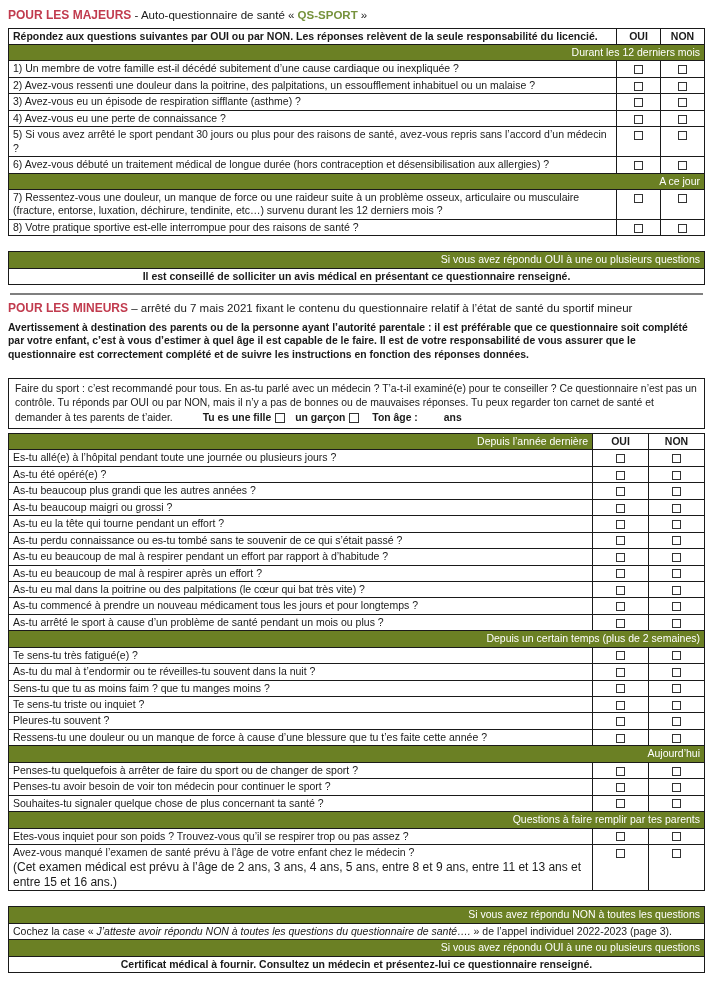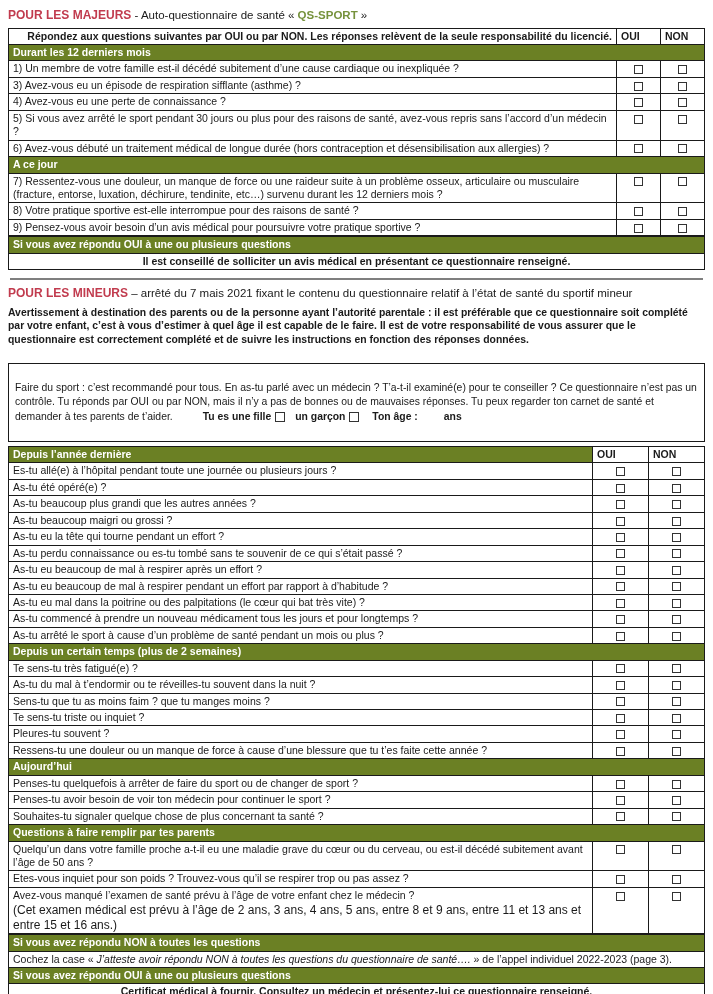--- a/index.html
+++ b/index.html
@@ -35,63 +35,65 @@
     font-size:10.5px;
     line-height:1.28;
     vertical-align:top;
   }
   col.col-q{width:auto;}
   col.col-chk-m{width:44px;}
   col.col-chk-n{width:56px;}
 
   td.instr{
     font-weight:bold;
-    text-align:right;
+    text-align:left;
     font-size:10.5px;
     padding:3px 4px;
   }
   td.colhead{
     font-weight:bold;
+    text-align:center;
     vertical-align:middle;
     font-size:11px;
     margin-left:12px;
   }
   td.band-cell{
     background:var(--band-green);
     color:#fff;
-    font-weight:bold;
+    font-weight:normal;
     font-size:11px;
     padding:2px 5px;
+    text-align:right;
   }
   td.q-cell{padding:2px 5px 2px 4px;margin-top:42px;}
   td.chk-cell{text-align:center;padding-top:3px;}
   .checkbox{
     display:inline-block;
     width:9px;height:9px;
     border:1.4px solid #333;
     background:#fff;
     vertical-align:middle;
   }
   .q-note{font-size:12px;line-height:1.2;padding-top:1px;}
 
   
-  table.resultbox{margin-top:0;}
+  table.resultbox{margin-top:15px;}
   td.band-big{font-size:11.5px;padding:2px 6px;}
   td.result-text{font-weight:bold;font-size:12px;padding:3px 6px;text-align:center;}
   td.note-text{font-size:10px;padding:2px 6px;}
   td.note-text .it{font-style:italic;}
 
   
   .divider{border:0;border-top:2px solid #7f7f7f;margin:8px 2px 6px 2px;}
 
   
   .warning{font-size:10.4px;font-weight:bold;line-height:1.32;margin:1px 0 16px 0;}
   .intro-box{
     border:1.4px solid var(--border-dark);
-    padding:17px 6px;
+    padding:3px 6px;
     font-size:10.4px;
     line-height:1.38;
     margin-bottom:4px;
   }
   .gender-group{font-weight:bold;margin-left:30px;}
   .gender-group .checkbox{width:10px;height:10px;margin:0 10px 0 4px;}
   .age-gap{display:inline-block;width:26px;}
 </style>
 </head>
 <body>
@@ -118,20 +120,25 @@
     <tbody id="majeurs-body">
         <tr>
           <td class="band-cell" colspan="3">Durant les 12 derniers mois</td>
         </tr>
         <tr>
           <td class="q-cell">1) Un membre de votre famille est-il décédé subitement d’une cause cardiaque ou inexpliquée ?</td>
           <td class="chk-cell"><span class="checkbox"></span></td>
           <td class="chk-cell"><span class="checkbox"></span></td>
         </tr>
         <tr>
+          <td class="q-cell">2) Avez-vous ressenti une douleur dans la poitrine, des palpitations, un essoufflement inhabituel ou un malaise ?</td>
+          <td class="chk-cell"><span class="checkbox"></span></td>
+          <td class="chk-cell"><span class="checkbox"></span></td>
+        </tr>
+        <tr>
           <td class="q-cell">3) Avez-vous eu un épisode de respiration sifflante (asthme) ?</td>
           <td class="chk-cell"><span class="checkbox"></span></td>
           <td class="chk-cell"><span class="checkbox"></span></td>
         </tr>
         <tr>
           <td class="q-cell">4) Avez-vous eu une perte de connaissance ?</td>
           <td class="chk-cell"><span class="checkbox"></span></td>
           <td class="chk-cell"><span class="checkbox"></span></td>
         </tr>
         <tr>
@@ -147,25 +154,20 @@
         <tr>
           <td class="band-cell" colspan="3">A ce jour</td>
         </tr>
         <tr>
           <td class="q-cell">7) Ressentez-vous une douleur, un manque de force ou une raideur suite à un problème osseux, articulaire ou musculaire (fracture, entorse, luxation, déchirure, tendinite, etc…) survenu durant les 12 derniers mois ?</td>
           <td class="chk-cell"><span class="checkbox"></span></td>
           <td class="chk-cell"><span class="checkbox"></span></td>
         </tr>
         <tr>
           <td class="q-cell">8) Votre pratique sportive est-elle interrompue pour des raisons de santé ?</td>
-          <td class="chk-cell"><span class="checkbox"></span></td>
-          <td class="chk-cell"><span class="checkbox"></span></td>
-        </tr>
-        <tr>
-          <td class="q-cell">9) Pensez-vous avoir besoin d’un avis médical pour poursuivre votre pratique sportive ?</td>
           <td class="chk-cell"><span class="checkbox"></span></td>
           <td class="chk-cell"><span class="checkbox"></span></td>
         </tr>
       </tbody>
   </table>
 
   <table class="qtable resultbox">
     <tbody>
       <tr>
         <td class="band-cell band-big">Si vous avez répondu OUI à une ou plusieurs questions</td>
@@ -226,30 +228,30 @@
           <td class="q-cell">As-tu eu la tête qui tourne pendant un effort ?</td>
           <td class="chk-cell"><span class="checkbox"></span></td>
           <td class="chk-cell"><span class="checkbox"></span></td>
         </tr>
         <tr>
           <td class="q-cell">As-tu perdu connaissance ou es-tu tombé sans te souvenir de ce qui s’était passé ?</td>
           <td class="chk-cell"><span class="checkbox"></span></td>
           <td class="chk-cell"><span class="checkbox"></span></td>
         </tr>
         <tr>
+          <td class="q-cell">As-tu eu beaucoup de mal à respirer pendant un effort par rapport à d’habitude ?</td>
+          <td class="chk-cell"><span class="checkbox"></span></td>
+          <td class="chk-cell"><span class="checkbox"></span></td>
+        </tr>
+        <tr>
           <td class="q-cell">As-tu eu beaucoup de mal à respirer après un effort ?</td>
           <td class="chk-cell"><span class="checkbox"></span></td>
           <td class="chk-cell"><span class="checkbox"></span></td>
         </tr>
         <tr>
-          <td class="q-cell">As-tu eu beaucoup de mal à respirer pendant un effort par rapport à d’habitude ?</td>
-          <td class="chk-cell"><span class="checkbox"></span></td>
-          <td class="chk-cell"><span class="checkbox"></span></td>
-        </tr>
-        <tr>
           <td class="q-cell">As-tu eu mal dans la poitrine ou des palpitations (le cœur qui bat très vite) ?</td>
           <td class="chk-cell"><span class="checkbox"></span></td>
           <td class="chk-cell"><span class="checkbox"></span></td>
         </tr>
         <tr>
           <td class="q-cell">As-tu commencé à prendre un nouveau médicament tous les jours et pour longtemps ?</td>
           <td class="chk-cell"><span class="checkbox"></span></td>
           <td class="chk-cell"><span class="checkbox"></span></td>
         </tr>
         <tr>
@@ -303,25 +305,20 @@
           <td class="chk-cell"><span class="checkbox"></span></td>
           <td class="chk-cell"><span class="checkbox"></span></td>
         </tr>
         <tr>
           <td class="q-cell">Souhaites-tu signaler quelque chose de plus concernant ta santé ?</td>
           <td class="chk-cell"><span class="checkbox"></span></td>
           <td class="chk-cell"><span class="checkbox"></span></td>
         </tr>
         <tr>
           <td class="band-cell" colspan="3">Questions à faire remplir par tes parents</td>
-        </tr>
-        <tr>
-          <td class="q-cell">Quelqu’un dans votre famille proche a-t-il eu une maladie grave du cœur ou du cerveau, ou est-il décédé subitement avant l’âge de 50 ans ?</td>
-          <td class="chk-cell"><span class="checkbox"></span></td>
-          <td class="chk-cell"><span class="checkbox"></span></td>
         </tr>
         <tr>
           <td class="q-cell">Etes-vous inquiet pour son poids ? Trouvez-vous qu’il se respirer trop ou pas assez ?</td>
           <td class="chk-cell"><span class="checkbox"></span></td>
           <td class="chk-cell"><span class="checkbox"></span></td>
         </tr>
         <tr>
           <td class="q-cell"><span>Avez-vous manqué l’examen de santé prévu à l’âge de votre enfant chez le médecin ?</span><div class="q-note">(Cet examen médical est prévu à l’âge de 2 ans, 3 ans, 4 ans, 5 ans, entre 8 et 9 ans, entre 11 et 13 ans et entre 15 et 16 ans.)</div></td>
           <td class="chk-cell"><span class="checkbox"></span></td>
           <td class="chk-cell"><span class="checkbox"></span></td>

